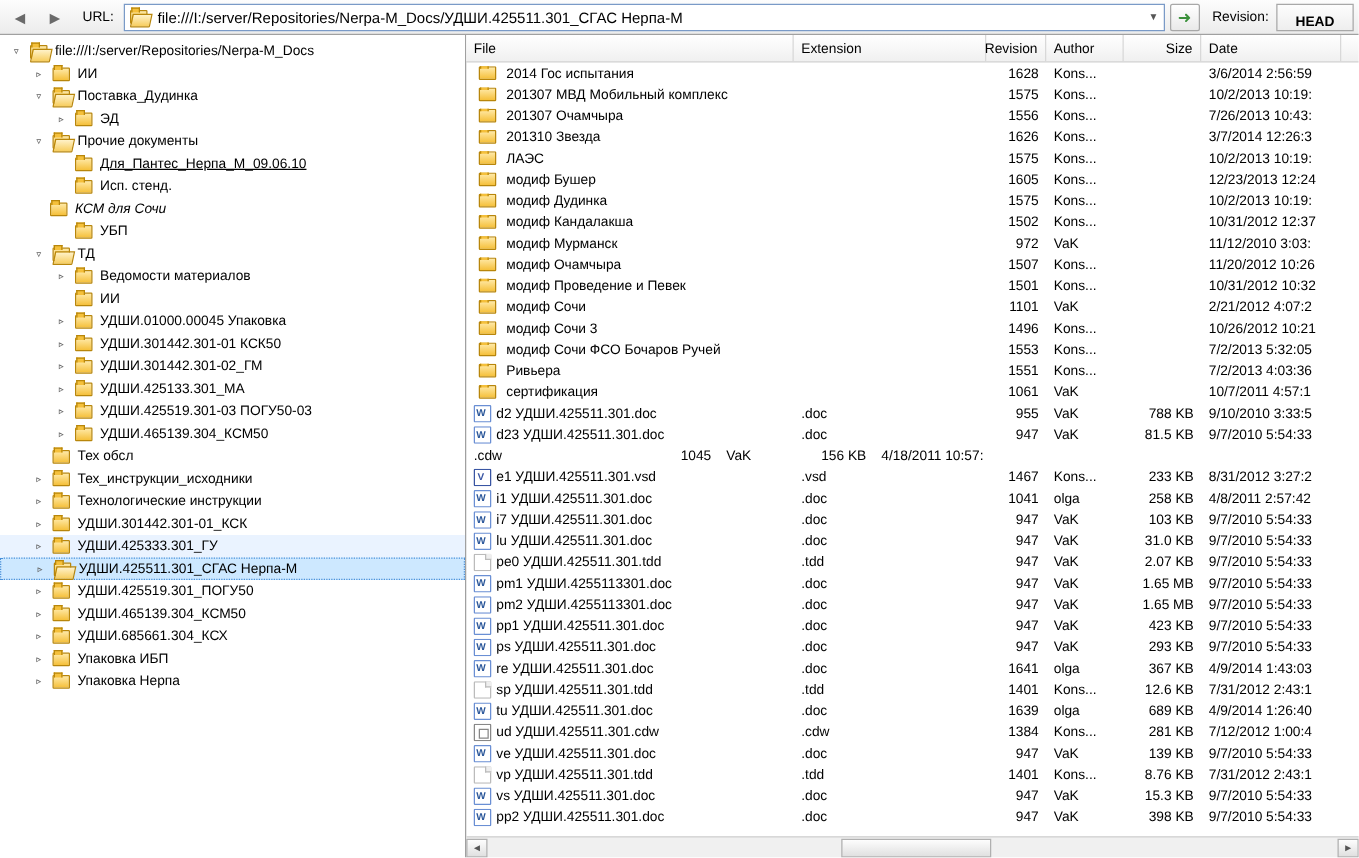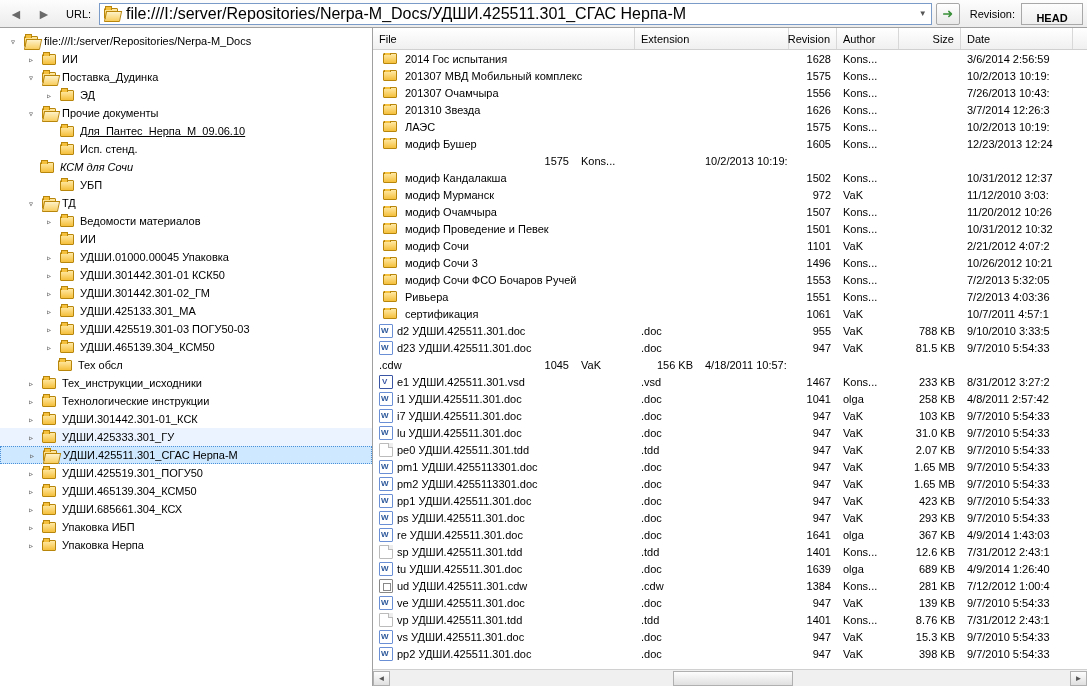--- a/index.html
+++ b/index.html
@@ -5,21 +5,21 @@
 *{box-sizing:border-box;margin:0;padding:0;font-family:Tahoma,Arial,sans-serif;font-size:11px}
 body{width:1087px;height:686px;background:#fff;display:flex;flex-direction:column;overflow:hidden}
 .toolbar{height:28px;display:flex;align-items:center;gap:4px;padding:2px 4px;border-bottom:1px solid #a0a0a0;background:linear-gradient(#fdfdfd,#ececec)}
 .navbtn{width:24px;height:22px;display:flex;align-items:center;justify-content:center;border:1px solid transparent;border-radius:2px;cursor:pointer}
 .arrow{font-size:14px;color:#6a6a6a}
 .urllabel{padding:0 4px 0 6px}
 .urlwrap{flex:1;display:flex;align-items:center;height:22px;border:1px solid #7a9ac7;background:#fff}
 .folder-ico{width:14px;height:11px;background:linear-gradient(#ffe9a6,#f5c03b);border:1px solid #b8860b;border-radius:1px;margin:0 4px;position:relative}
 .folder-ico:before{content:"";position:absolute;top:-3px;left:0;width:5px;height:3px;background:#f5c03b;border:1px solid #b8860b;border-bottom:none}
 .folder-ico.open:after{content:"";position:absolute;top:2px;left:-1px;width:14px;height:9px;background:linear-gradient(#fff2c9,#f7cd5d);border:1px solid #b8860b;transform:skewX(-12deg) translateX(1px);border-radius:0 0 1px 1px}
-.urlinput{flex:1;border:none;outline:none;padding:0 4px;font-size:16px;height:20px}
+.urlinput{flex:1;border:none;outline:none;padding:0 4px;font-size:12px;height:20px}
 .dd{width:16px;text-align:center;color:#555;cursor:pointer;font-size:8px}
 .toolbtn{width:24px;height:22px;display:flex;align-items:center;justify-content:center;border:1px solid #a8a8a8;border-radius:2px;background:linear-gradient(#fff,#e9e9e9);cursor:pointer}
 .revlabel{padding:0 2px 0 6px}
 .revbox{width:62px;height:22px;border:1px solid #a8a8a8;background:linear-gradient(#fdfdfd,#eee);display:flex;align-items:flex-end;justify-content:center;font-weight:bold;font-size:10px;cursor:pointer}
 .main{flex:1;display:flex;min-height:0}
 .tree{width:373px;border-right:1px solid #a0a0a0;overflow:auto;padding:4px 0}
 .tree-row{display:flex;align-items:center;height:18px;white-space:nowrap;cursor:pointer}
 .tree-row.hov{background:#eaf3ff}
 .tree-row.sel{background:#cde8ff;border:1px dotted #4a90d9;height:18px}
 .exp{width:14px;text-align:center;color:#646464;font-size:10px;font-family:monospace}
@@ -163,21 +163,21 @@
       <div class="tree-row" style="padding-left: 42px;">
         <span class="exp">▹</span>
         <span class="folder-ico"></span>
         <span class="tlabel">УДШИ.425519.301-03 ПОГУ50-03</span>
       </div>
       <div class="tree-row" style="padding-left: 42px;">
         <span class="exp">▹</span>
         <span class="folder-ico"></span>
         <span class="tlabel">УДШИ.465139.304_КСМ50</span>
       </div>
-      <div class="tree-row" style="padding-left: 40px;">
+      <div class="tree-row" style="padding-left: 24px;">
         <span class="exp"></span>
         <span class="folder-ico"></span>
         <span class="tlabel">Тех обсл</span>
       </div>
       <div class="tree-row" style="padding-left: 24px;">
         <span class="exp">▹</span>
         <span class="folder-ico"></span>
         <span class="tlabel">Тех_инструкции_исходники</span>
       </div>
       <div class="tree-row" style="padding-left: 24px;">
@@ -296,20 +296,24 @@
             <span class="folder-ico"></span>
             <span>модиф Бушер</span>
           </div>
           <div class="cell col-ext"></div>
           <div class="cell r col-rev">1605</div>
           <div class="cell col-author">Kons...</div>
           <div class="cell r col-size"></div>
           <div class="cell col-date">12/23/2013 12:24</div>
         </div>
         <div class="row">
+          <div class="cell file col-file">
+            <span class="folder-ico"></span>
+            <span>модиф Дудинка</span>
+          </div>
           <div class="cell col-ext"></div>
           <div class="cell r col-rev">1575</div>
           <div class="cell col-author">Kons...</div>
           <div class="cell r col-size"></div>
           <div class="cell col-date">10/2/2013 10:19:</div>
         </div>
         <div class="row">
           <div class="cell file col-file">
             <span class="folder-ico"></span>
             <span>модиф Кандалакша</span>

